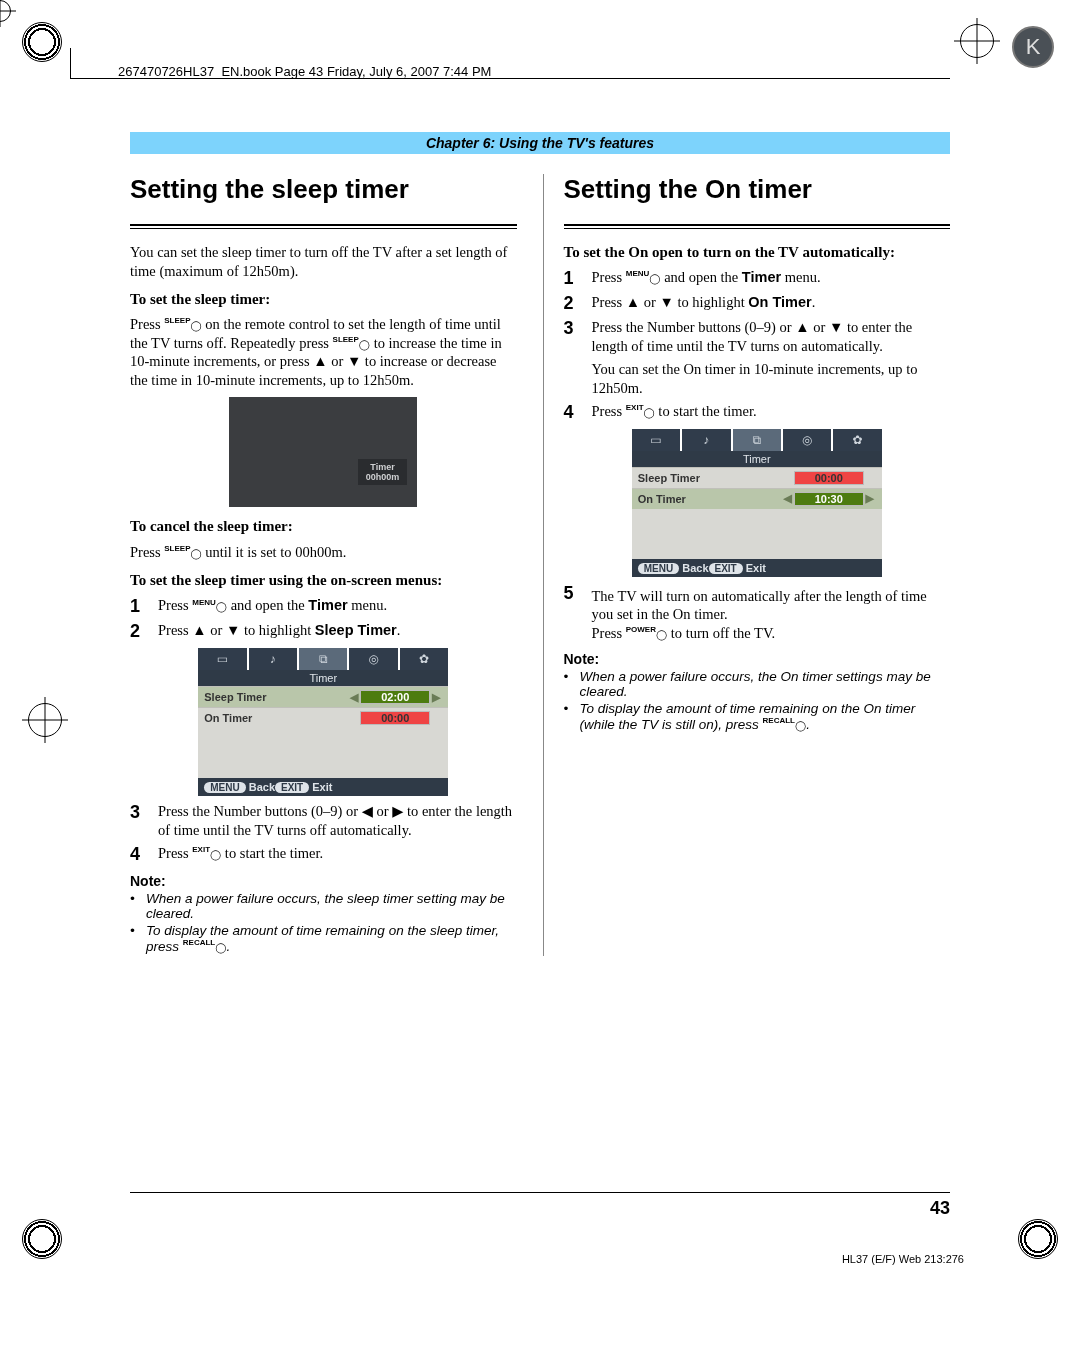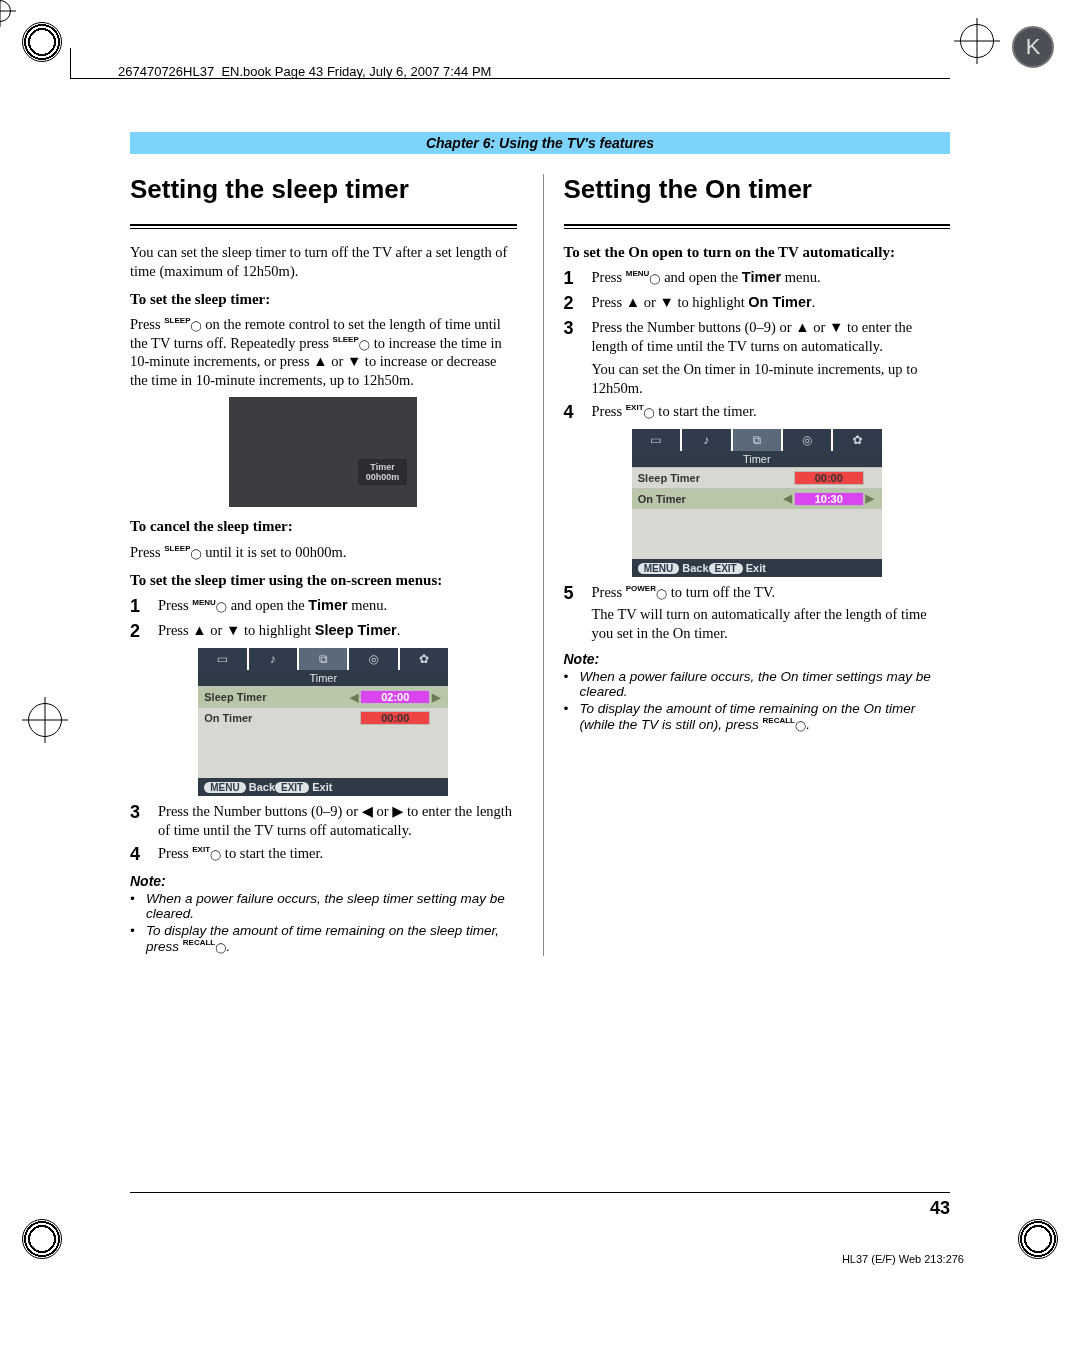--- a/index.html
+++ b/index.html
@@ -98,21 +98,21 @@
     font-family: Arial, sans-serif;
     font-weight: bold;
     font-size: 8px;
     vertical-align: super;
   }
   .btn-circle {
     display: inline-block;
     font-size: 10px;
     vertical-align: baseline;
   }
-  .note-head { font-family: Arial, sans-serif; font-style: italic; font-weight: bold; font-size: 14px; margin-top: 8px; }
+  .note-head { font-family: Arial, sans-serif; font-weight: bold; font-size: 14px; margin-top: 8px; }
   .note-item { font-family: Arial, sans-serif; font-style: italic; font-size: 13.5px; margin: 2px 0 2px 0; display:flex; gap:6px; }
   .note-item .bullet { min-width: 10px; }
 
   
   .timer-box {
     width: 188px; height: 110px;
     background: #3b3d40;
     margin: 8px auto;
     position: relative;
   }
@@ -147,21 +147,21 @@
   }
   .osd-row {
     display: flex; align-items: center;
     padding: 3px 6px;
     background: #d8d8d3;
     border-top: 1px solid #c0c0ba;
   }
   .osd-row.sel { background: #b9c6aa; }
   .osd-row .label { flex: 1; font-weight: bold; color: #333; }
   .osd-row .val { width: 68px; text-align: center; background: #ef4444; border: 1px solid #bbb; font-weight: bold; color: #333; }
-  .osd-row.sel .val { background: #d946ef; color: #fff; }
+  .osd-row.sel .val { background: #4d7c0f; color: #fff; }
   .osd-row .arrow { width: 12px; text-align: center; color: #6a7c56; font-weight: bold; }
   .osd-pad { height: 50px; background: #d8d8d3; }
   .osd-foot {
     background: #2f3a47; color: #dfe4e9;
     padding: 3px 6px; display: flex; 
     font-weight: bold;
   }
   .osd-foot .pill {
     display: inline-block; background: #dfe4e9; color: #2f3a47;
     border-radius: 8px; padding: 0 6px; font-size: 10px; margin-right: 3px;
@@ -377,22 +377,22 @@
         <div class="osd-pad"></div>
         <div class="osd-foot">
           <span><span class="pill">MENU</span><span>Back</span></span>
           <span><span class="pill">EXIT</span><span>Exit</span></span>
         </div>
       </div>
 
       <div class="step-row">
         <div class="step-num">5</div>
         <div class="step-txt">
+          <div style="margin-top:4px">The TV will turn on automatically after the length of time you set in the On timer.</div>
           <div><span>Press </span><span class="btn-label">POWER</span><span class="btn-circle">◯</span><span> to turn off the TV.</span></div>
-          <div style="margin-top:4px">The TV will turn on automatically after the length of time you set in the On timer.</div>
         </div>
       </div>
 
       <div class="note-head">Note:</div>
       <div class="note-item">
         <span class="bullet">•</span>
           <span>When a power failure occurs, the On timer settings may be cleared.</span>
       </div>
       <div class="note-item">
         <span class="bullet">•</span>

